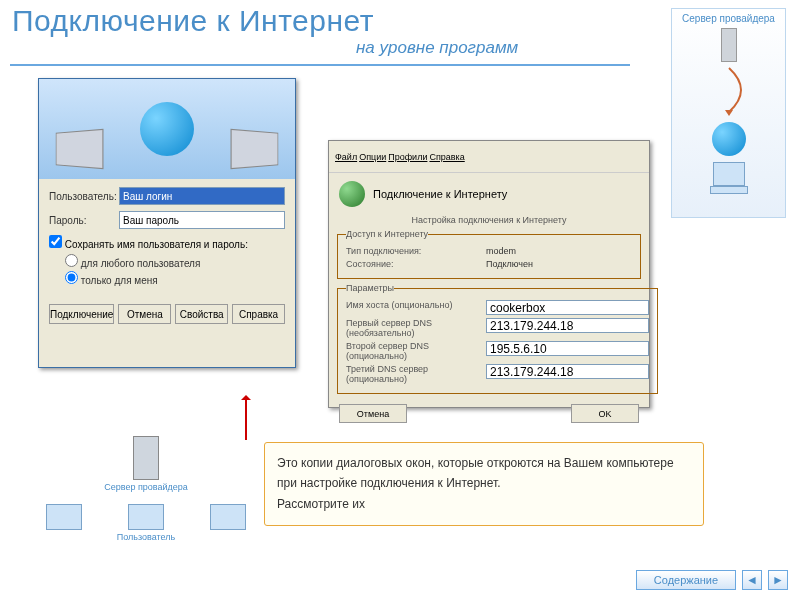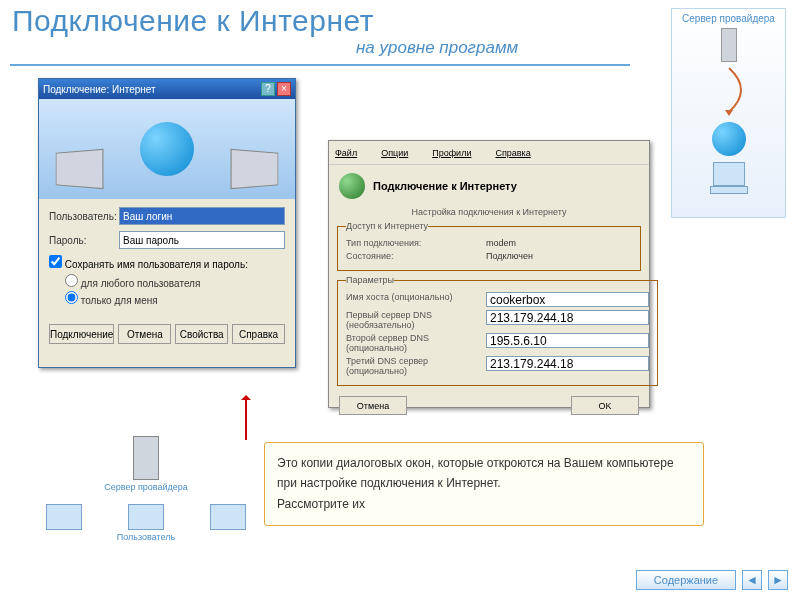--- a/index.html
+++ b/index.html
@@ -34,24 +34,24 @@
 .dlg1 .row input[type=text], .dlg1 .row input[type=password] { flex:1; height:18px; border:1px solid #7f9db9; padding:0 3px; font-size:10px; }
 .dlg1 .row input.sel { background:#316ac5; color:#fff; }
 .dlg1 .chk { margin:6px 0 4px; }
 .dlg1 .radios { margin-left:16px; color:#333; }
 .dlg1 .radios div { margin:2px 0; }
 .dlg1 .btns { display:flex; gap:4px; padding:8px 10px; }
 .dlg1 .btns button { flex:1; height:20px; font-size:10px; background:#ece9d8; border:1px solid #999; }
 
 
 .dlg2 { position:absolute; left:328px; top:140px; width:322px; height:268px; background:#ece9d8; border:1px solid #888; box-shadow:2px 2px 4px rgba(0,0,0,.4); font-size:9px; }
-.dlg2 .menubar { height:24px; background:#ece9d8; border-bottom:1px solid #ccc; display:flex; gap:24px; padding:0 6px; align-items:center; text-decoration:underline; }
+.dlg2 .menubar { height:32px; background:#ece9d8; border-bottom:1px solid #ccc; display:flex; gap:2px; padding:0 6px; align-items:center; text-decoration:underline; }
 .dlg2 .head { display:flex; align-items:center; padding:8px 10px; gap:8px; }
 .dlg2 .head .ico { width:26px; height:26px; background:radial-gradient(circle at 30% 30%, #8fd98f, #2a7a2a); border-radius:50%; position:relative; }
-.dlg2 .head .ttl { font-weight:bold; font-size:11px; }
+.dlg2 .head .ttl { font-weight:normal; font-size:11px; }
 .dlg2 .sub { text-align:center; color:#555; margin-bottom:4px; }
 .dlg2 fieldset { margin:4px 8px; border:1px solid #a16207; padding:4px 8px 6px; }
 .dlg2 legend { font-size:9px; color:#555; }
 .dlg2 .kv { display:flex; margin:3px 0; }
 .dlg2 .kv label { width:140px; color:#555; }
 .dlg2 .kv .val { color:#333; }
 .dlg2 .kv input { flex:1; height:15px; border:1px solid #7f9db9; font-size:12px; padding:0 3px; }
 .dlg2 .bbar { display:flex; justify-content:space-between; padding:6px 10px; }
 .dlg2 .bbar button { width:68px; height:19px; font-size:9px; background:#ece9d8; border:1px solid #999; }
 
@@ -87,24 +87,20 @@
   <svg width="60" height="50">
       <path d="M30 2 Q54 24 30 46" fill="none" stroke="#c63" stroke-width="2"></path>
       <polygon points="26,44 34,44 30,50" fill="#c63"></polygon>
     </svg>
   <div class="globe"></div>
   <div class="pc"></div>
   <div class="pcbase"></div>
 </div>
 
 <div class="dlg1">
-  <div class="titlebar">
-    <span>Подключение: Интернет</span>
-    <span class="tbtns"><span>?</span><span>×</span></span>
-  </div>
   <div class="banner">
     <div class="lap l"></div>
     <div class="globe"></div>
     <div class="lap r"></div>
   </div>
   <div class="form">
     <div class="row">
       <label>Пользователь:</label>
       <input type="text" class="sel" value="Ваш логин" style="">
     </div>

